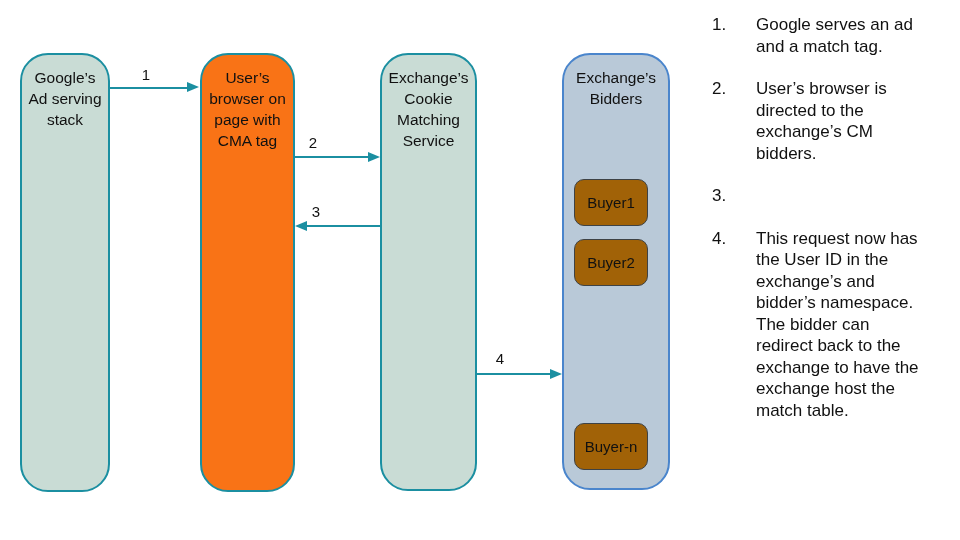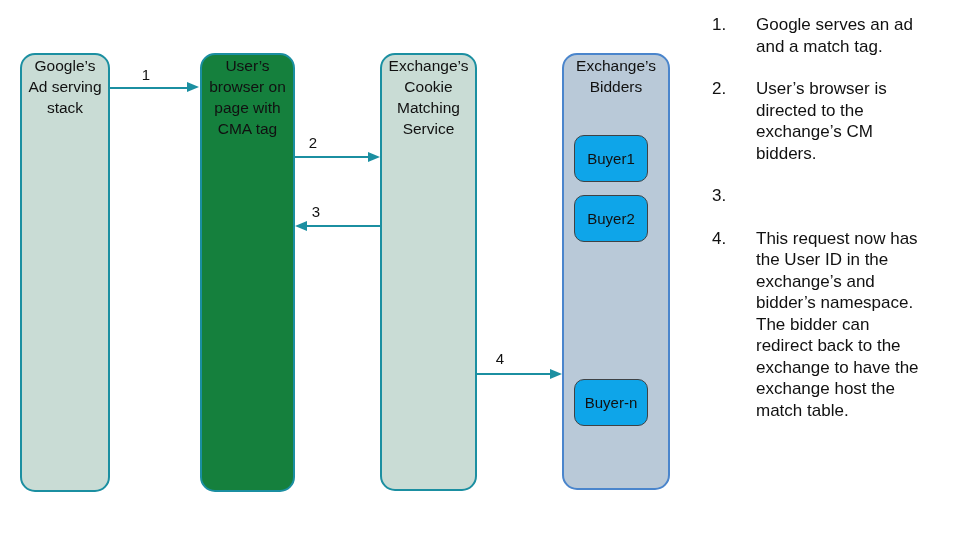--- a/index.html
+++ b/index.html
@@ -10,56 +10,57 @@
     color: #111111;
     position: relative;
     overflow: hidden;
   }
   .stage { position: absolute; inset: 0; }
 
   
   .lane {
     position: absolute;
     top: 53px;
-    border-radius: 15px;
+    border-radius: 28px;
     box-sizing: border-box;
     text-align: center;
-    padding-top: 0;
+    padding-top: 12px;
   }
   .lane-label {
     display: inline-block;
     white-space: pre-line;
     font-size: 15.5px;
     line-height: 21px;
     color: #111111;
   }
   .green   { background: #c9dcd5; border: 2px solid #1b8fa1; }
-  .blue    { background: #15803d; border: 2px solid #1b8fa1; }
+  .blue    { background: #f97316; border: 2px solid #1b8fa1; }
   .bidders { background: #b9c9d8; border: 2px solid #4a85cc; }
 
   #lane-google  { left: 20px;  width: 90px;  height: 439px; }
   #lane-browser { left: 200px; width: 95px;  height: 439px; }
   #lane-cm      { left: 380px; width: 97px;  height: 438px; }
   #lane-bidders { left: 562px; width: 108px; height: 437px; }
 
   
   .buyer {
     position: absolute;
     left: 10px;
     width: 74px;
     height: 47px;
     box-sizing: border-box;
-    background: #0ea5e9;
+    background: #a16207;
     border: 1.5px solid #3e4245;
     border-radius: 10px;
     display: flex;
     align-items: center;
     justify-content: center;
     font-size: 15px;
     color: #111111;
+    margin-top: 44px;
   }
   #buyer-1 { top: 80px; }
   #buyer-2 { top: 140px; }
   #buyer-3 { top: 197px; }
   #buyer-n { top: 324px; }
 
   
   .shaft { position: absolute; height: 2.5px; background: #1b8fa1; }
   .head  { position: absolute; width: 0; height: 0;
            border-top: 5.5px solid transparent;

